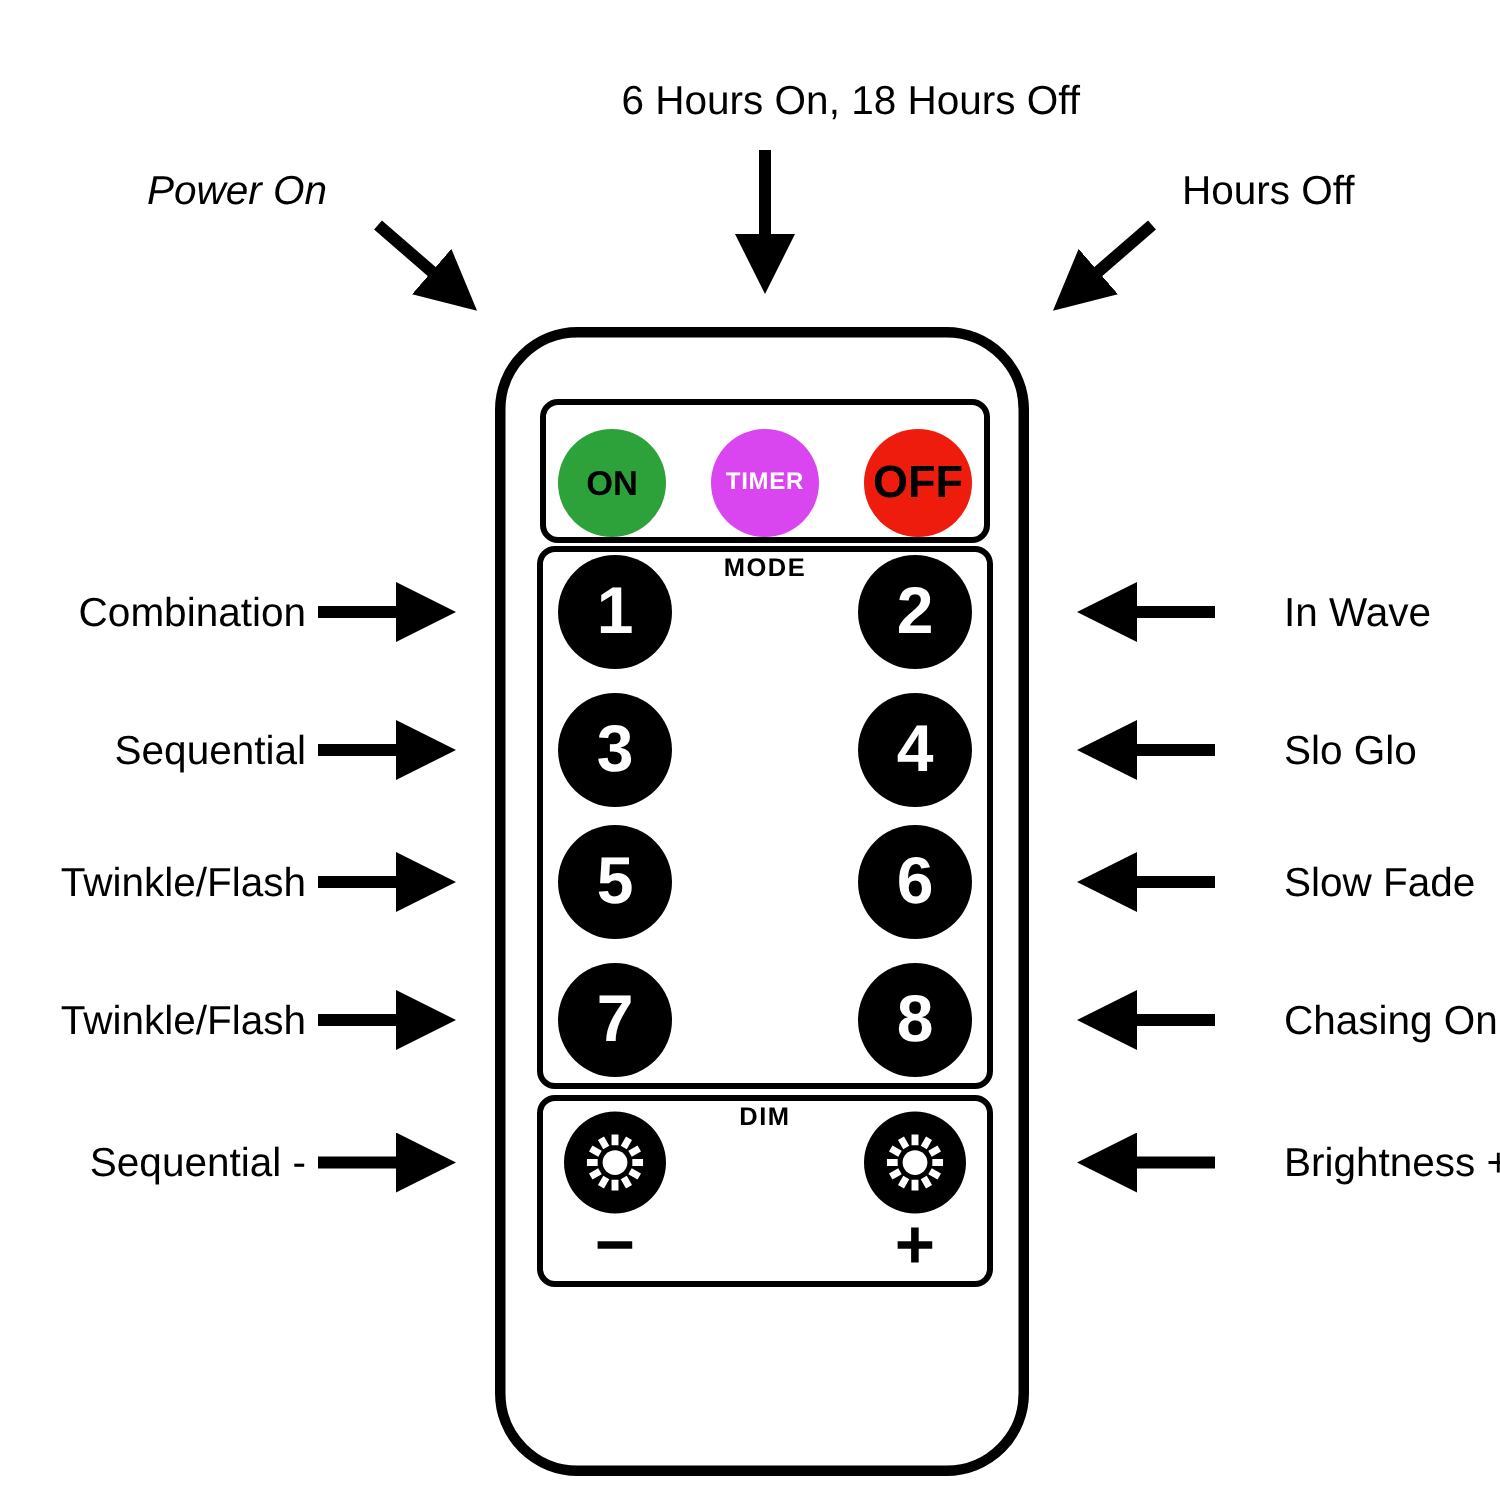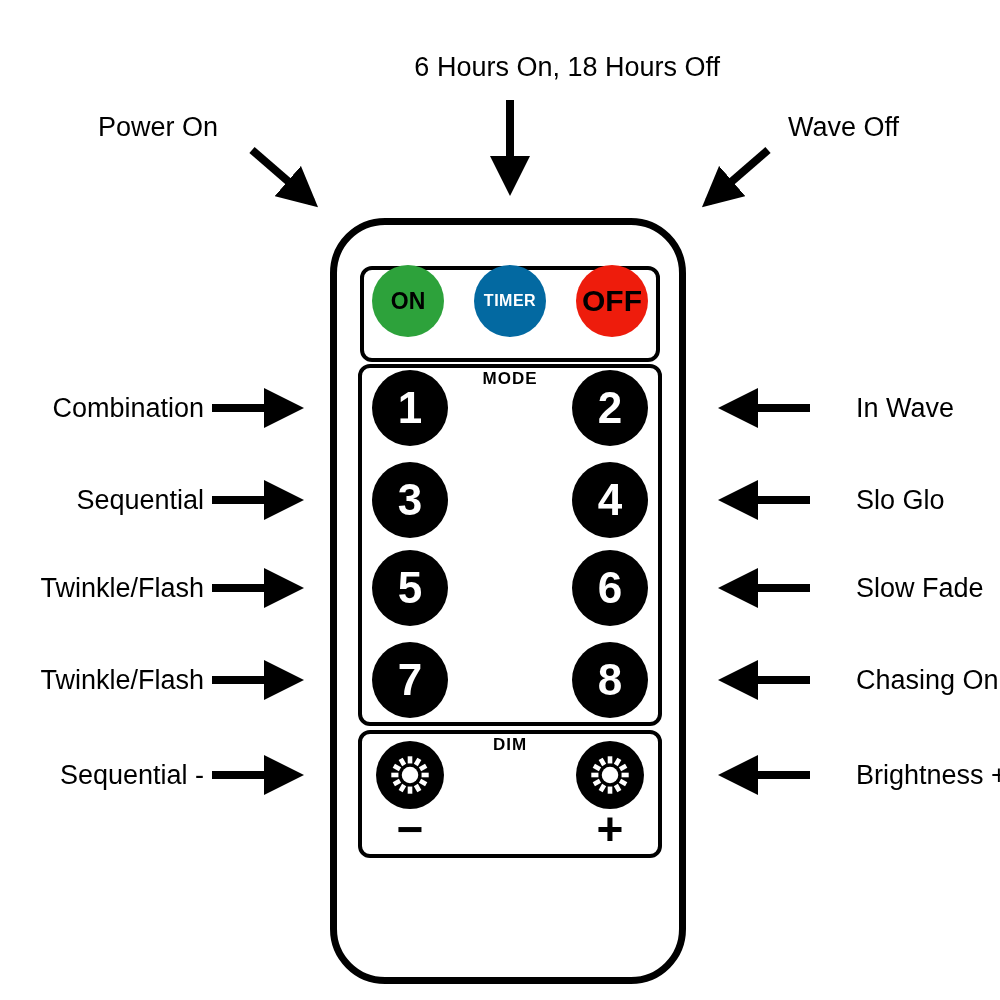--- a/index.html
+++ b/index.html
@@ -2,21 +2,21 @@
 <html><head>
 <meta charset="utf-8">
 <style>
   html,body{margin:0;padding:0;}
   body{
     width:1000px;height:1000px;position:relative;background:#ffffff;
     font-family:"Liberation Sans", sans-serif;color:#000;overflow:hidden;
   }
   .ann{position:absolute;font-size:27px;white-space:nowrap;}
   .timer-note{left:300px;top:52px;width:420px;text-align:right;}
-  .power-on-note{left:98px;top:112px;}
+  .power-on-note{left:98px;top:112px;font-style:italic;}
   .power-off-note{left:788px;top:112px;}
   .lbl-left{right:796px;text-align:left;}
   .lbl-right{left:856px;text-align:left;}
   .row1{top:393px}.row2{top:485px}.row3{top:573px}.row4{top:665px}.row5{top:760px}
 
   .remote{
     position:absolute;left:330px;top:218px;width:356px;height:766px;
     border:7px solid #000;border-radius:55px;background:#fff;box-sizing:border-box;
   }
   .section{
@@ -30,44 +30,44 @@
     position:absolute;left:358px;width:304px;text-align:center;
     font-size:17px;font-weight:bold;letter-spacing:1px;
   }
   .mode-label{top:369px;}
   .dim-label{top:735px;}
 
   .circle-btn{
     position:absolute;border-radius:50%;display:flex;align-items:center;justify-content:center;
     font-weight:bold;box-sizing:border-box;
   }
-  .pwr{width:72px;height:72px;top:265px;}
+  .pwr{width:72px;height:72px;top:286px;}
   .btn-on{left:372px;background:#2da23b;color:#000;font-size:23px;}
-  .btn-timer{left:474px;background:#0369a1;color:#fff;font-size:16px;letter-spacing:0.5px;}
+  .btn-timer{left:474px;background:#d946ef;color:#fff;font-size:16px;letter-spacing:0.5px;}
   .btn-off{left:576px;background:#ee1c0c;color:#000;font-size:30px;}
 
   .mode-btn{width:76px;height:76px;background:#000;color:#fff;font-size:44px;}
   .mcol1{left:372px}.mcol2{left:572px}
   .mrow1{top:370px}.mrow2{top:462px}.mrow3{top:550px}.mrow4{top:642px}
 
   .dim-btn{width:68px;height:68px;background:#000;top:741px;}
   .dcol1{left:376px}.dcol2{left:576px}
   .dim-sign{
     position:absolute;width:68px;text-align:center;top:806px;
     font-size:46px;font-weight:bold;line-height:46px;
   }
 
   .arrows{position:absolute;left:0;top:0;pointer-events:none;}
 </style>
 </head>
 <body>
 
 <div class="ann timer-note">6 Hours On, 18 Hours Off</div>
 <div class="ann power-on-note">Power On</div>
-<div class="ann power-off-note">Wave Off</div>
+<div class="ann power-off-note">Hours Off</div>
 
 <div class="ann lbl-left row1">Combination</div>
 <div class="ann lbl-left row2">Sequential</div>
 <div class="ann lbl-left row3">Twinkle/Flash</div>
 <div class="ann lbl-left row4">Twinkle/Flash</div>
 <div class="ann lbl-left row5">Sequential -</div>
 
 <div class="ann lbl-right row1">In Wave</div>
 <div class="ann lbl-right row2">Slo Glo</div>
 <div class="ann lbl-right row3">Slow Fade</div>

